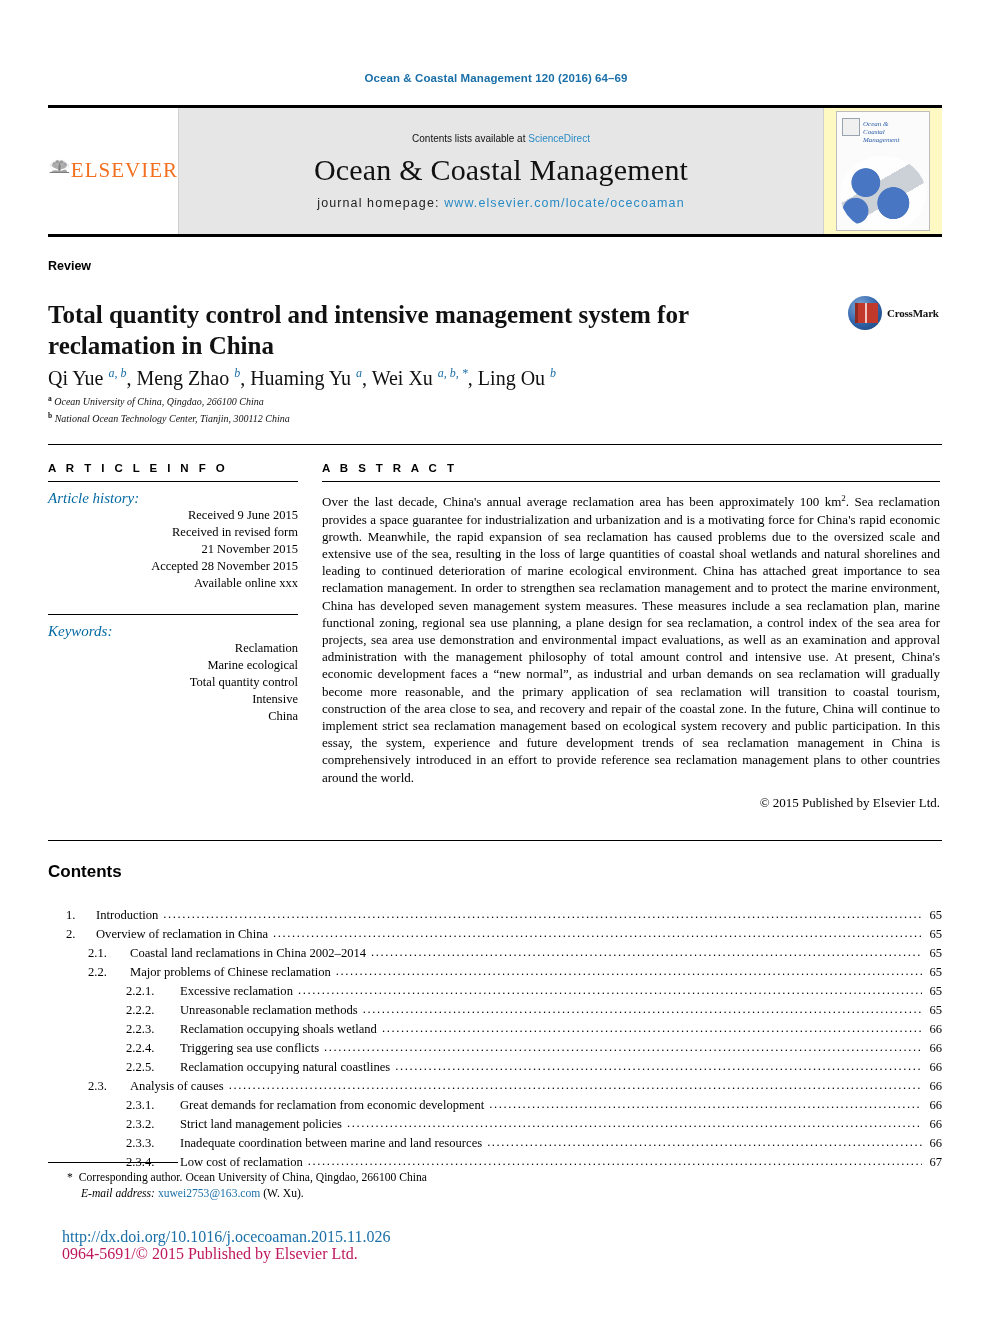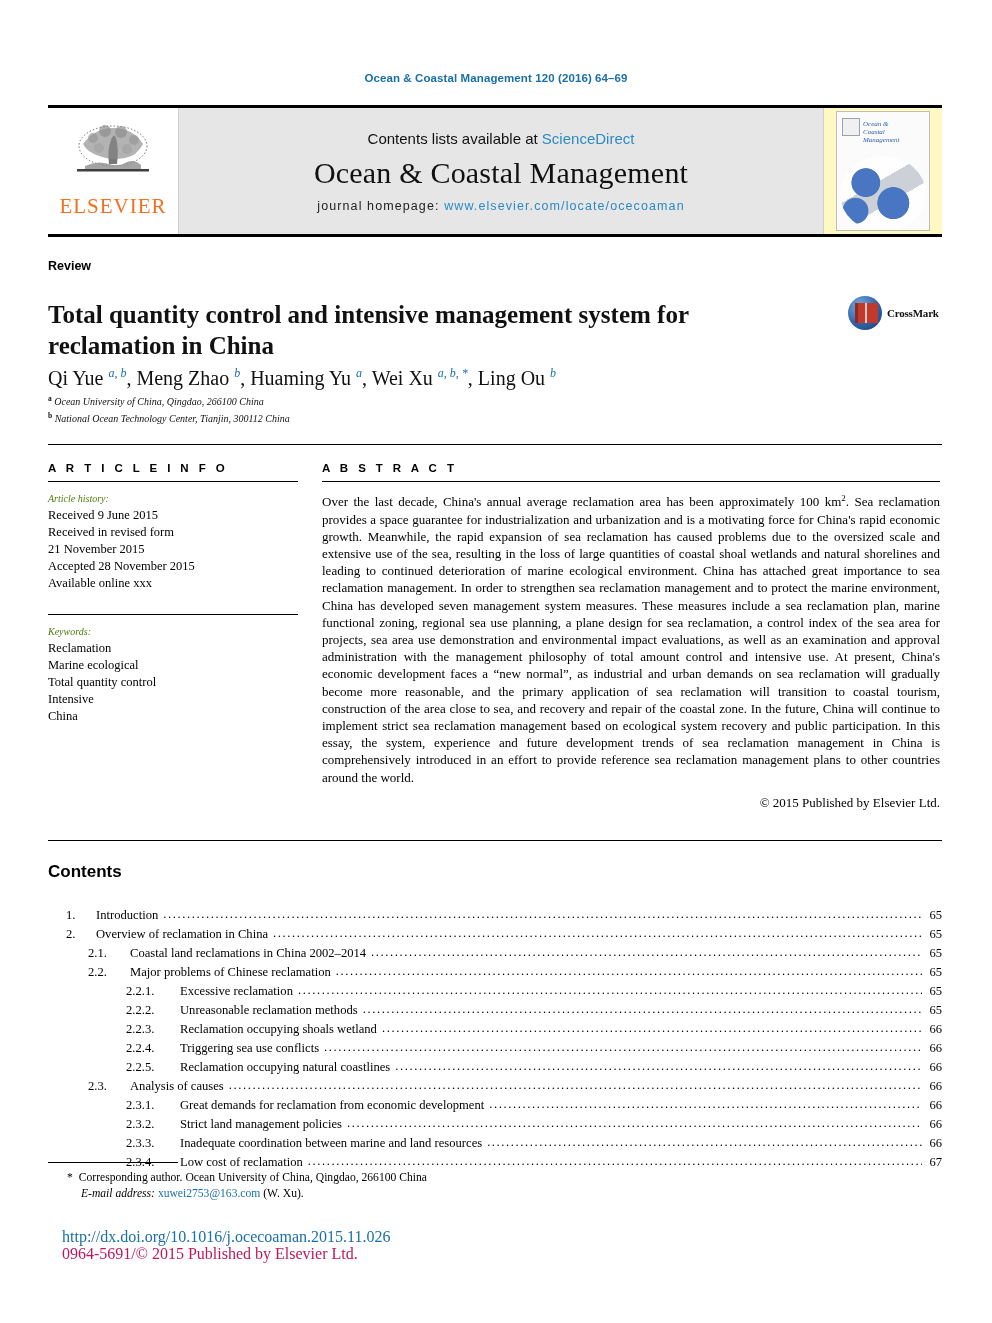--- a/index.html
+++ b/index.html
@@ -49,21 +49,21 @@
     display: flex;
     align-items: stretch;
     border-top: 3px solid #000;
     border-bottom: 3px solid #000;
     box-sizing: border-box;
   }
   .masthead-left {
     width: 130px;
     flex: 0 0 130px;
     display: flex;
-    flex-direction: column;
+    flex-direction: row;
     align-items: center;
     justify-content: center;
     background: #fff;
     padding-bottom: 4px;
     box-sizing: border-box;
   }
   .els-tree {
     width: 84px;
     height: 72px;
     position: relative;
@@ -82,21 +82,21 @@
     display: flex;
     flex-direction: column;
     align-items: center;
     justify-content: center;
     gap: 9px;
     border-left: 1px solid #cfcfcf;
     border-right: 1px solid #cfcfcf;
   }
   .contents-line {
     font-family: "Liberation Sans", "DejaVu Sans", sans-serif;
-    font-size: 15px;
+    font-size: 10px;
     color: #111;
   }
   .contents-line .sd {
     color: #2a8bc4;
   }
   .journal-title {
     font-family: "Liberation Serif", "DejaVu Serif", serif;
     font-size: 30px;
     color: #111;
     letter-spacing: 0.2px;
@@ -289,29 +289,30 @@
     color: #000;
     margin: 0 0 7px 0;
   }
   .sec-rule {
     border-top: 1.6px solid #000;
     margin-bottom: 8px;
   }
   .meta-head {
     font-family: "Liberation Serif", "DejaVu Serif", serif;
     font-style: italic;
-    font-size: 10px;
+    font-size: 15px;
     line-height: 17px;
-    color: #4d7c0f;
+    color: #0369a1;
   }
   .meta-line {
     font-family: "Liberation Serif", "DejaVu Serif", serif;
     font-size: 12.5px;
     line-height: 17px;
     color: #000;
+    text-align: right;
   }
   .kw-block { margin-top: 22px; }
   .kw-rule { border-top: 1.6px solid #000; margin-bottom: 8px; }
 
   .abstract-text {
     font-family: "Liberation Serif", "DejaVu Serif", serif;
     font-size: 13px;
     line-height: 17.2px;
     text-align: justify;
     color: #000;

